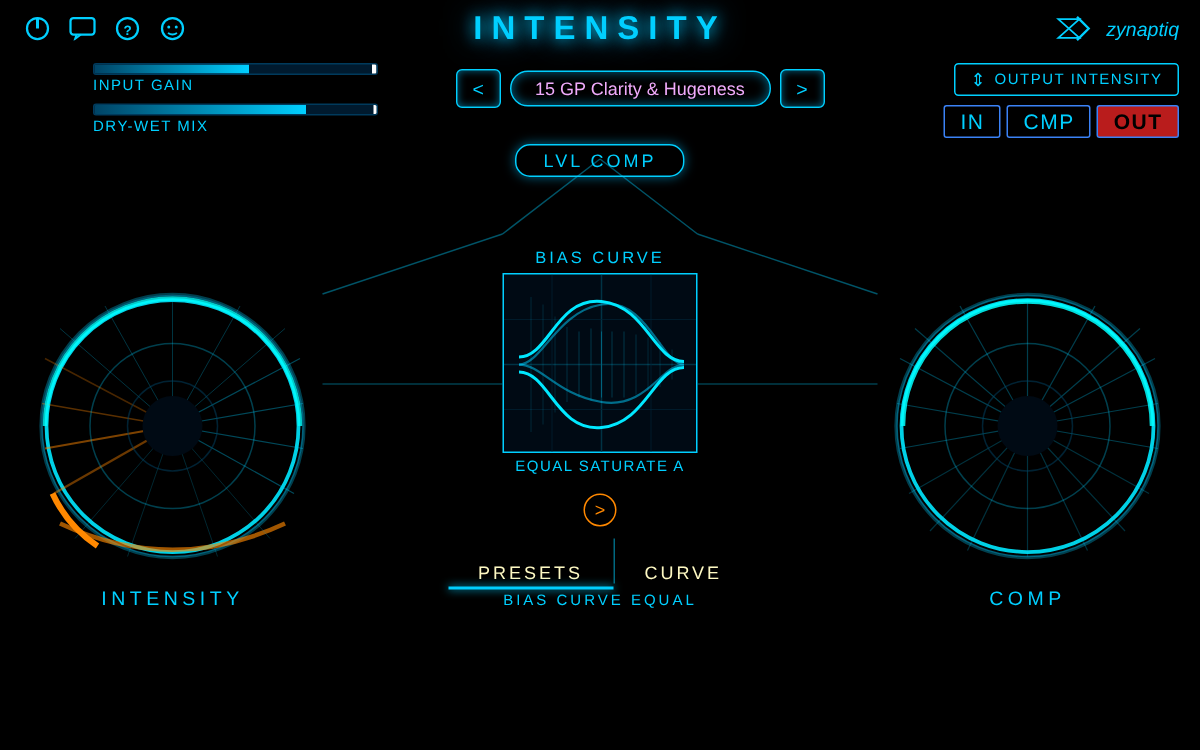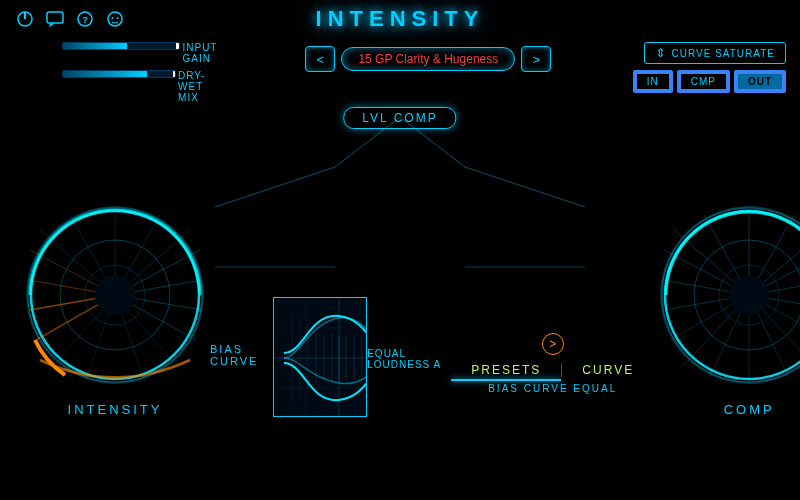--- a/index.html
+++ b/index.html
@@ -67,21 +67,21 @@
       gap: 10px;
     }
     .left-controls {
       display: flex;
       flex-direction: column;
       gap: 6px;
       width: 210px;
     }
     .slider-section {
       display: flex;
-      flex-direction: row;
+      flex-direction: column;
       gap: 2px;
       margin-left: 48px;
     }
     .slider-label {
       font-size: 10px;
       color: #00cfff;
       letter-spacing: 1px;
     }
     .slider-track {
       width: 190px;
@@ -134,21 +134,21 @@
       font-size: 13px;
       cursor: pointer;
       background: transparent;
       box-shadow: 0 0 6px #006688 inset;
     }
     .preset-name {
       border: 1.5px solid #00cfff;
       border-radius: 12px;
       padding: 4px 16px;
       font-size: 12px;
-      color: #ef4444;
+      color: #f0abfc;
       white-space: nowrap;
       box-shadow: 0 0 8px #006688 inset;
       text-align: center;
       min-width: 170px;
     }
 
     
     .right-controls {
       display: flex;
       flex-direction: column;
@@ -171,31 +171,31 @@
     }
     .output-saturate-btn .arrows {
       font-size: 12px;
       color: #00cfff;
     }
     .monitor-btns {
       display: flex;
       gap: 4px;
     }
     .mon-btn {
-      border: 4px solid #3b82f6;
+      border: 1px solid #3b82f6;
       border-radius: 2px;
       padding: 2px 10px;
-      font-size: 10px;
+      font-size: 14px;
       color: #00cfff;
       background: transparent;
       cursor: pointer;
       letter-spacing: 1px;
     }
     .mon-btn.active {
-      background: #0369a1;
+      background: #b91c1c;
       color: #000;
       font-weight: bold;
     }
 
     
     .main-section {
       display: flex;
       align-items: flex-end;
       justify-content: space-between;
       padding: 0 20px;
@@ -250,21 +250,21 @@
     }
     .knob-bias {
       width: 190px;
       height: 190px;
       position: relative;
     }
 
     
     .center-panel {
       display: flex;
-      flex-direction: row;
+      flex-direction: column;
       align-items: center;
       gap: 0;
       position: relative;
     }
     .bias-curve-label {
       font-size: 11px;
       letter-spacing: 2px;
       color: #00cfff;
       margin-bottom: 4px;
     }
@@ -313,25 +313,26 @@
     }
     .tabs-row {
       display: flex;
       gap: 0;
       position: relative;
     }
     .tab-btn {
       padding: 2px 20px;
       font-size: 12px;
       letter-spacing: 2px;
-      color: #bef264;
+      color: #fef9c3;
       background: transparent;
       border: none;
       cursor: pointer;
       position: relative;
+      margin-top: 16px;
     }
     .tab-btn.active::after {
       content: '';
       position: absolute;
       bottom: -2px;
       left: 0;
       right: 0;
       height: 2px;
       background: #00cfff;
       box-shadow: 0 0 6px #00cfff;
@@ -377,20 +378,28 @@
         <circle cx="9" cy="9" r="7" fill="none" stroke="#00cfff" stroke-width="1.5"></circle>
         <circle cx="6.5" cy="8" r="1" fill="#00cfff"></circle>
         <circle cx="11.5" cy="8" r="1" fill="#00cfff"></circle>
         <path d="M 6 12 Q 9 14 12 12" fill="none" stroke="#00cfff" stroke-width="1.2"></path>
       </svg>
     </div>
   </div>
 
   <div class="app-title">INTENSITY</div>
 
+  <div class="brand">
+    <svg class="brand-logo" viewBox="0 0 36 24" width="36" height="24">
+
+      <polygon points="2,4 20,4 2,20 20,20" fill="none" stroke="#00cfff" stroke-width="1.5"></polygon>
+      <polyline points="18,2 28,12 18,22" fill="none" stroke="#00cfff" stroke-width="2"></polyline>
+    </svg>
+    <span style="font-style:italic;">zynaptiq</span>
+  </div>
 </div>
 
 <div class="controls-row">
 
   <div class="left-controls">
     <div class="slider-section">
       <div class="slider-track">
         <div class="slider-fill-input"></div>
         <div class="slider-thumb"></div>
       </div>
@@ -407,21 +416,21 @@
 
   <div class="preset-selector">
     <button class="preset-arrow">&lt;</button>
     <div class="preset-name">15 GP Clarity &amp; Hugeness</div>
     <button class="preset-arrow">&gt;</button>
   </div>
 
   <div class="right-controls">
     <button class="output-saturate-btn">
       <span class="arrows">⇕</span>
-      <span>CURVE SATURATE</span>
+      <span>OUTPUT INTENSITY</span>
     </button>
     <div class="monitor-btns">
       <button class="mon-btn">IN</button>
       <button class="mon-btn">CMP</button>
       <button class="mon-btn active">OUT</button>
     </div>
   </div>
 </div>
 
 <div class="main-section">
@@ -521,21 +530,21 @@
         <line x1="58" y1="36" x2="58" y2="84" stroke="#00cfff" stroke-width="0.5" opacity="0.3"></line>
         <line x1="65" y1="38" x2="65" y2="82" stroke="#00cfff" stroke-width="0.5" opacity="0.4"></line>
         <line x1="72" y1="38" x2="72" y2="82" stroke="#00cfff" stroke-width="0.5" opacity="0.3"></line>
         <line x1="80" y1="38" x2="80" y2="82" stroke="#00cfff" stroke-width="0.5" opacity="0.3"></line>
         <line x1="88" y1="40" x2="88" y2="80" stroke="#00cfff" stroke-width="0.5" opacity="0.25"></line>
         <line x1="96" y1="42" x2="96" y2="78" stroke="#00cfff" stroke-width="0.5" opacity="0.2"></line>
         <line x1="104" y1="45" x2="104" y2="75" stroke="#00cfff" stroke-width="0.5" opacity="0.2"></line>
         <line x1="112" y1="50" x2="112" y2="70" stroke="#00cfff" stroke-width="0.5" opacity="0.2"></line>
       </svg>
     </div>
-    <div class="equal-loudness-label">EQUAL LOUDNESS A</div>
+    <div class="equal-loudness-label">EQUAL SATURATE A</div>
 
     <div class="bottom-section" style="margin-top:12px;">
       <div class="curve-mode-row">
         <div style="width:50px;"></div>
         <button class="curve-arrow-btn">
           <span>&gt;</span>
         </button>
         <div style="width:50px;"></div>
       </div>
       <div class="tabs-row">

